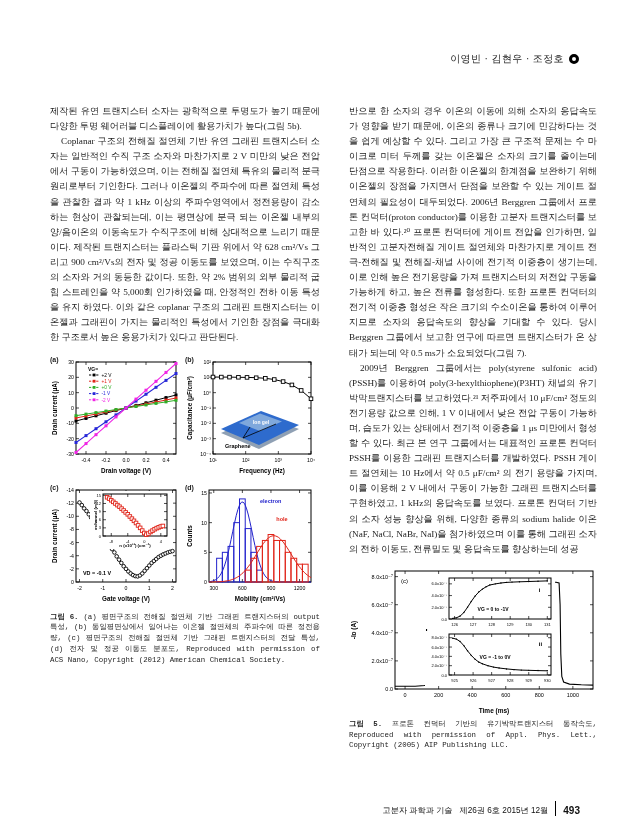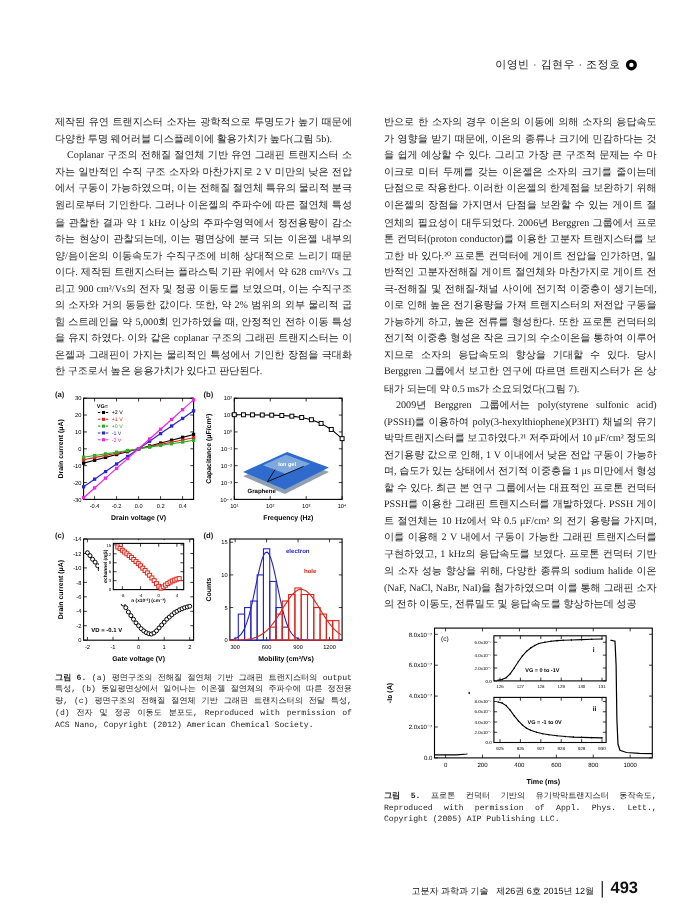--- a/index.html
+++ b/index.html
@@ -23,21 +23,21 @@
        margin:4px 0 0;text-align:justify;color:#222}
   .fig7wrap{position:relative;width:252px;height:150px;margin:8px 0 0}
   .inset{position:absolute;background:#fff}
   .f7i{left:74px;top:10px}
   .f7ii{left:74px;top:66px}
   .cinset{left:40px;top:8px}
   .devinset{position:absolute;left:30px;top:36px}
   .footer{position:absolute;right:41px;bottom:14px;display:flex;align-items:flex-end;gap:7px;
           font-family:"Liberation Sans",sans-serif;font-size:8.2px;color:#111}
   .fsep{width:1px;height:15px;background:#000}
-  .fp{font-size:15px;font-weight:bold}
+  .fp{font-size:10px;font-weight:bold}
   svg text{font-family:"Liberation Sans","DejaVu Sans",sans-serif}
 </style>
 </head>
 <body>
 
 <div class="authors">
   <span>이영빈 · 김현우 · 조정호</span>
   <span class="amark"></span>
 </div>
 

